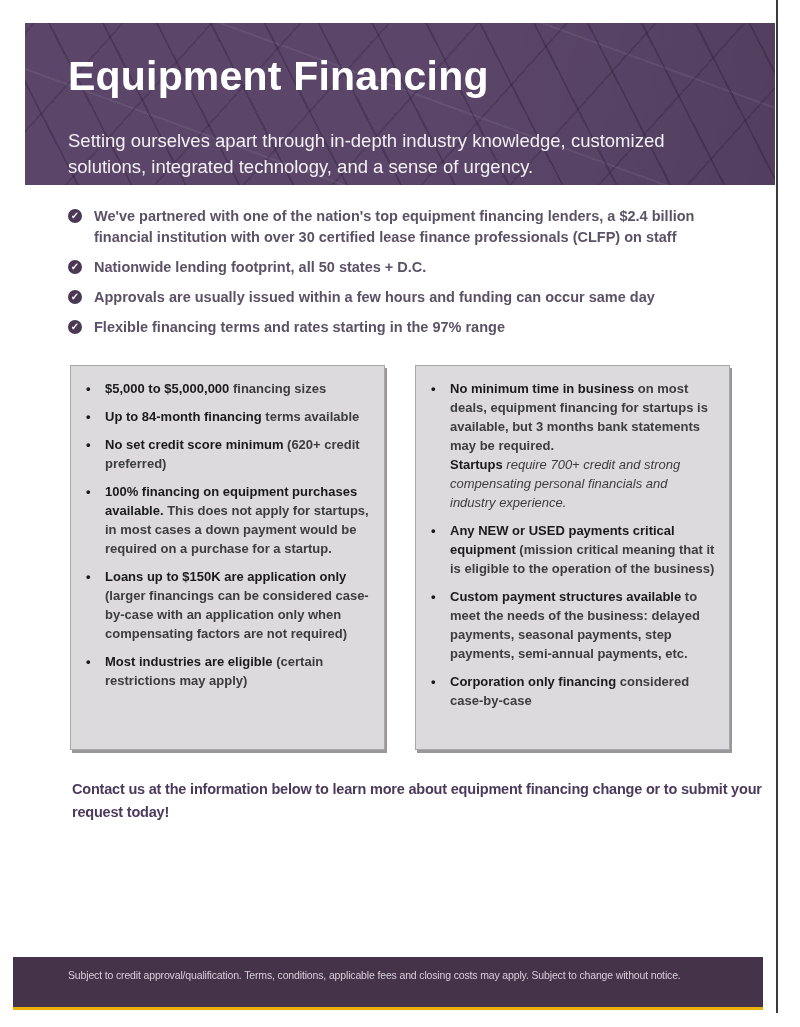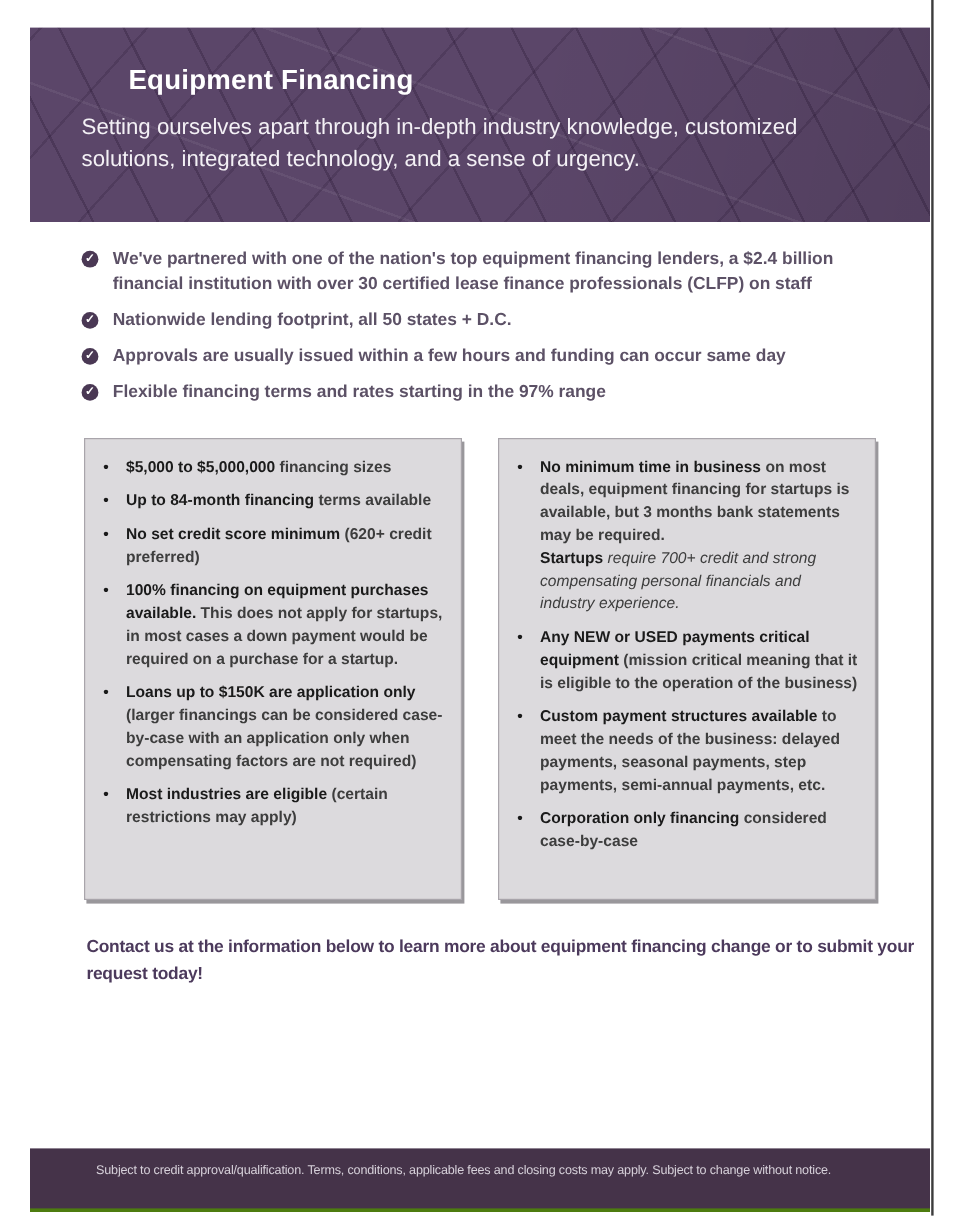--- a/index.html
+++ b/index.html
@@ -35,24 +35,24 @@
   .hero::before {
     content:""; position:absolute; inset:0;
     background:
       repeating-linear-gradient(63deg,  transparent 0 46px,  rgba(20,5,30,0.22) 46px 48px),
       repeating-linear-gradient(-48deg, transparent 0 64px,  rgba(20,5,30,0.16) 64px 66px),
       repeating-linear-gradient(20deg,  transparent 0 108px, rgba(255,255,255,0.06) 108px 110px),
       linear-gradient(100deg, transparent 55%, rgba(0,0,0,0.10));
   }
   .hero-inner { position:relative; padding:30px 0 0 43px; }
   .hero-title {
-    font-size:23px; font-weight:bold; letter-spacing:0.2px;margin-left:39px;
+    font-size:41px; font-weight:bold; letter-spacing:0.2px;
   }
   .hero-subtitle {
-    margin-top:13px;
+    margin-top:28px;
     font-size:18.5px; line-height:26px;
     max-width:670px;
     color:#f3f0f5;
   }
 
   
   .highlights {
     list-style:none;
     margin:21px 0 0 43px;
   }
@@ -109,24 +109,24 @@
     max-width:690px;
     font-size:14.5px; font-weight:bold;
     letter-spacing:-0.2px;
     line-height:23px;
     color:var(--contact-text, #4c3a5c);
   }
 
   
   .page-footer {
     position:absolute;
-    left:25px; top:957px;
+    left:13px; top:957px;
     width:750px; height:53px;
     background:var(--footer-bg, #453349);
-    border-bottom:3px solid #4d7c0f;
+    border-bottom:3px solid #eab308;
     color:var(--footer-text, #d6d0d9);
     padding:12px 0 0 55px;
   }
   .footer-disclaimer {
     font-size:10.5px; letter-spacing:-0.15px;
     white-space:nowrap;
   }
   .footer-revision {
     margin-top:5px;
     font-size:10.5px; letter-spacing:-0.1px;

